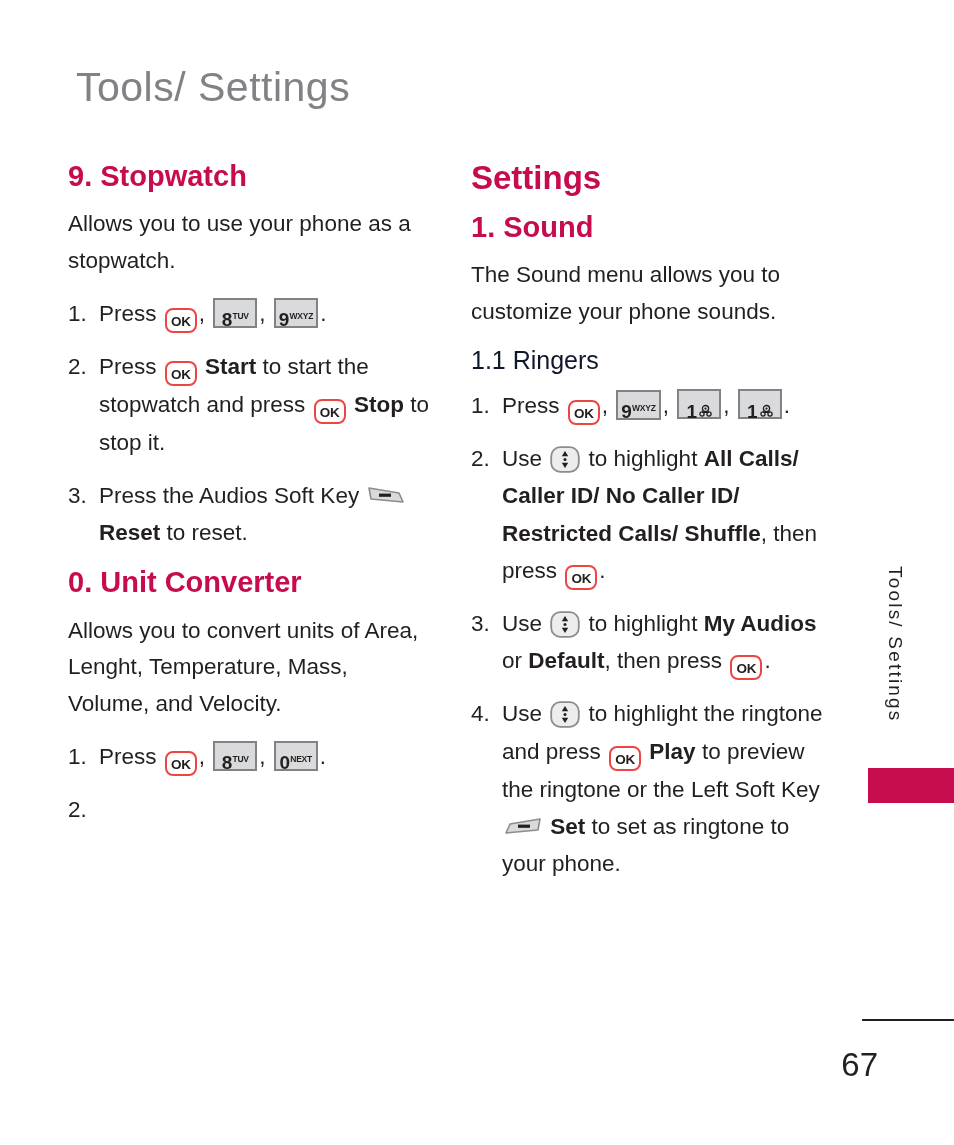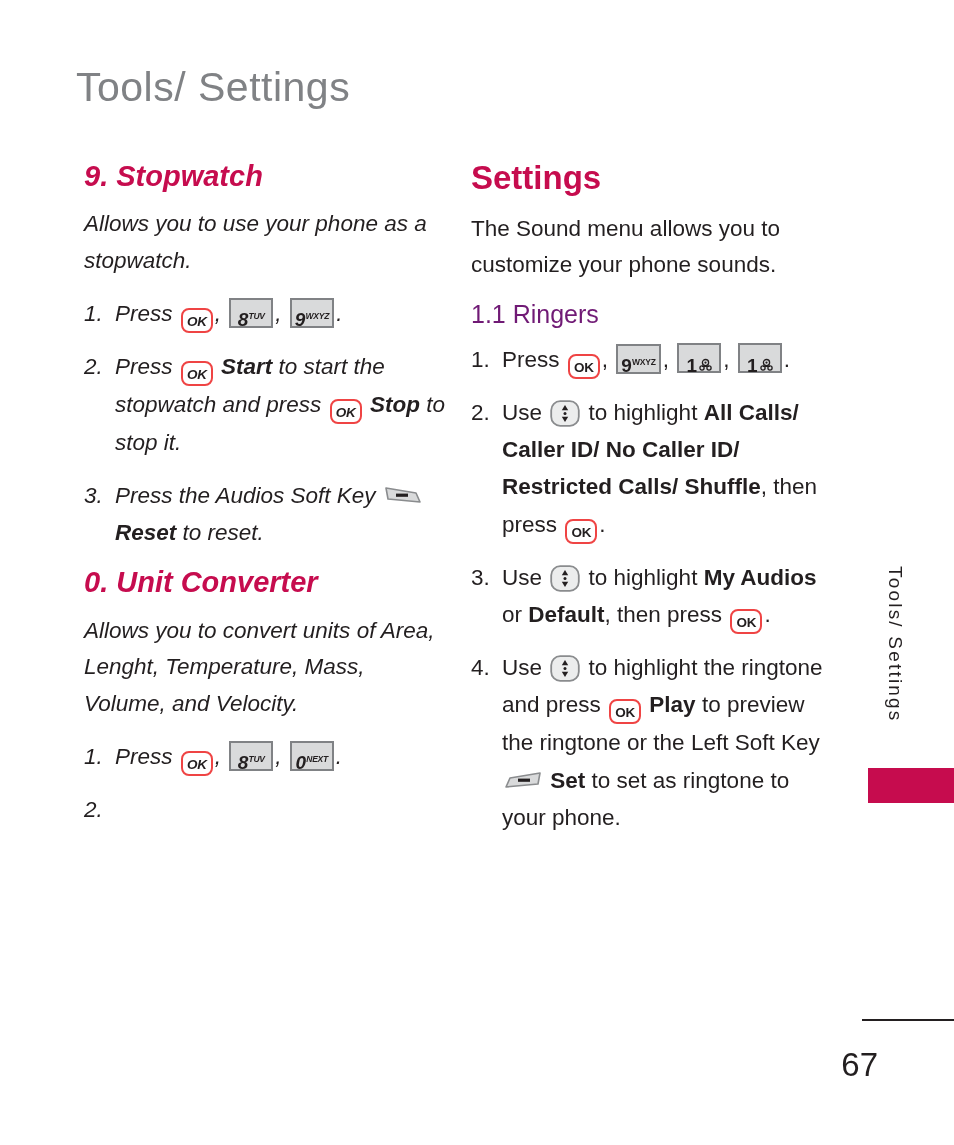--- a/index.html
+++ b/index.html
@@ -31,39 +31,39 @@
   #columns {
     position: absolute;
     left: 0;
     top: 160px;
     width: 954px;
   }
   .column {
     position: absolute;
     top: 0;
   }
-  #col-left  { left: 84px;  width: 362px; font-style: italic; }
+  #col-left  { left: 68px;  width: 362px; }
   #col-right { left: 471px; width: 360px; }
 
   
   h2.sec-title {
     margin: 0 0 14px 0;
     font-size: 29px;
     font-weight: bold;
     color: #c60c4e;
     line-height: 1.12;
   }
   h2.sec-title.big {
     font-size: 33px;
   }
   h3.sub-title {
     margin: 0 0 12px 0;
     font-size: 25px;
     font-weight: 400;
-    color: #701a75;
+    color: #0f172a;
     line-height: 1.15;
   }
   .gap-before { margin-top: 40px; }
   .gap-before-lg { margin-top: 54px; }
 
   
   p.body {
     margin: 0 0 16px 0;
     font-size: 22.5px;
     line-height: 1.62;
@@ -275,20 +275,21 @@
     <div class="step">
       <span class="num">2.</span>
     </div>
 
   </div>
 
   <div class="column" id="col-right">
 
     <h2 class="sec-title big">Settings</h2>
 
+    <h2 class="sec-title gap-before">1. Sound</h2>
 
     <p class="body">The Sound menu allows you to customize your phone sounds.</p>
 
     <h3 class="sub-title">1.1 Ringers</h3>
 
 
     <div class="step">
       <span class="num">1.</span><span>Press</span>
 
       <span class="key key-ok">OK</span><span>,</span>

